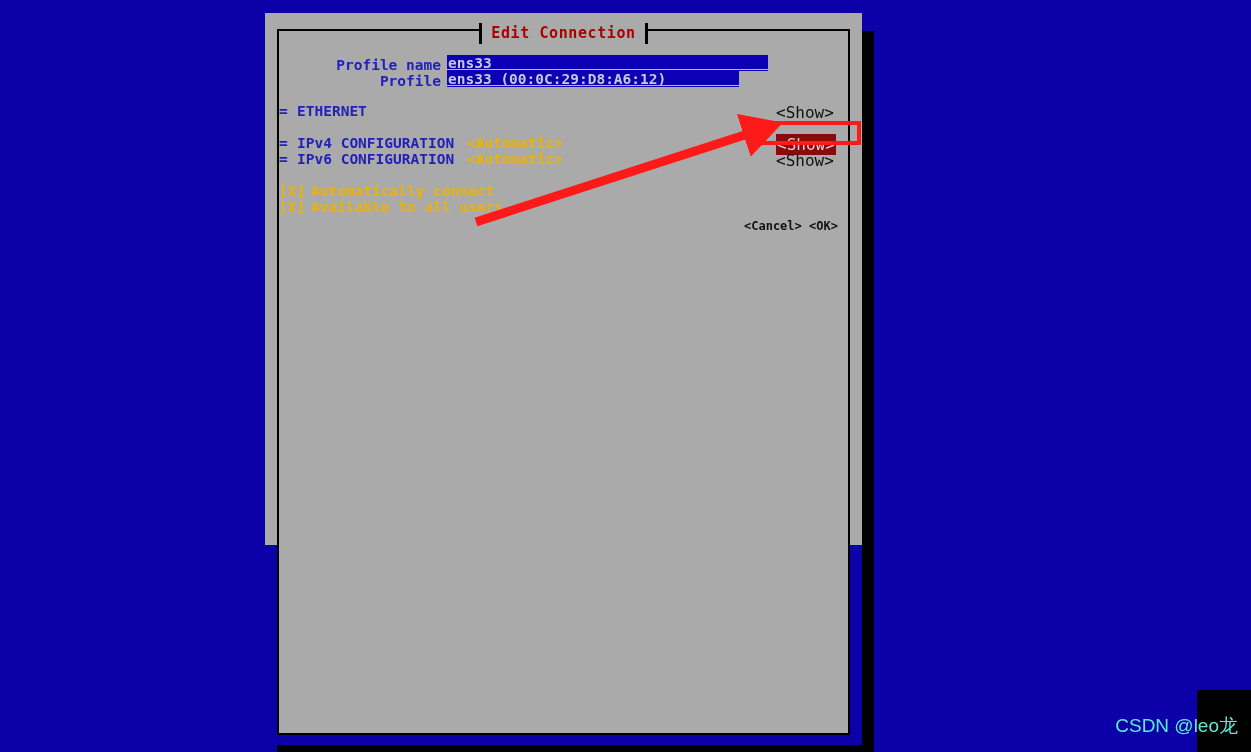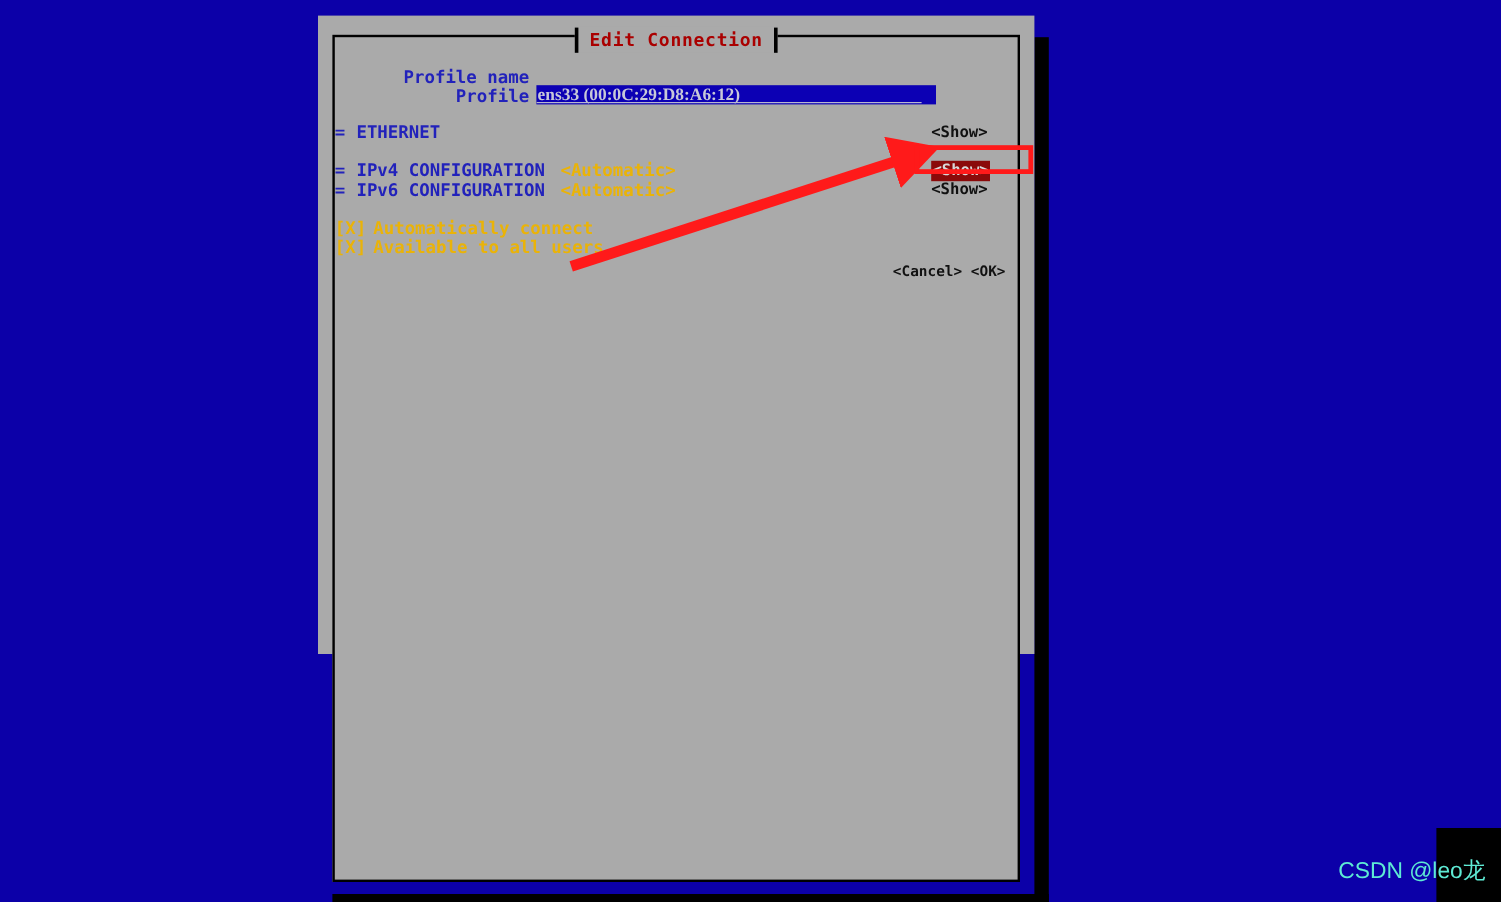--- a/index.html
+++ b/index.html
@@ -144,22 +144,22 @@
     left: 0;
     bottom: 1px;
     height: 1px;
     background: #b8b8d0;
   }
 
   
   .show-btn {
     position: absolute;
     color: #111111;
-    font-size: 13px;
-    font-weight: bold;
+    font-size: 16px;
+    font-weight: normal;
     white-space: pre;
   }
   .show-btn.selected {
     background: #8b0a0a;
     color: #d8d8d8;
     padding: 1px 1px;
   }
 
   
   #footer-btns {
@@ -219,23 +219,27 @@
         <div class="title-bar-sep"></div>
         <div id="title-text">Edit Connection</div>
         <div class="title-bar-sep"></div>
       </div>
     </div>
   </div>
 
   <div id="content">
 
     <div class="form-label" style="left:0px; top:41px; width:176px;">Profile name</div>
+    <div class="field" style="left:182px; top:39px; width:321px;">
+      <div class="field-text">ens33</div>
+      <div class="field-rule" style="width:321px;"></div>
+    </div>
 
     <div class="form-label" style="left:0px; top:57px; width:176px;">Profile</div>
-    <div class="field" style="left:182px; top:55px; width:333px;font-family:Liberation Serif, serif;">
+    <div class="field" style="left:182px; top:55px; width:292px;">
       <div class="field-text">ens33 (00:0C:29:D8:A6:12)</div>
       <div class="field-rule" style="width:321px;"></div>
     </div>
 
     <div class="cell blue" style="left:14px; top:87px;">=</div>
     <div class="cell blue" style="left:32px; top:87px;">ETHERNET</div>
     <div class="show-btn" style="left:511px; top:87px;">&lt;Show&gt;</div>
 
     <div class="cell blue" style="left:14px; top:119px;">=</div>
     <div class="cell blue" style="left:32px; top:119px;">IPv4 CONFIGURATION</div>

